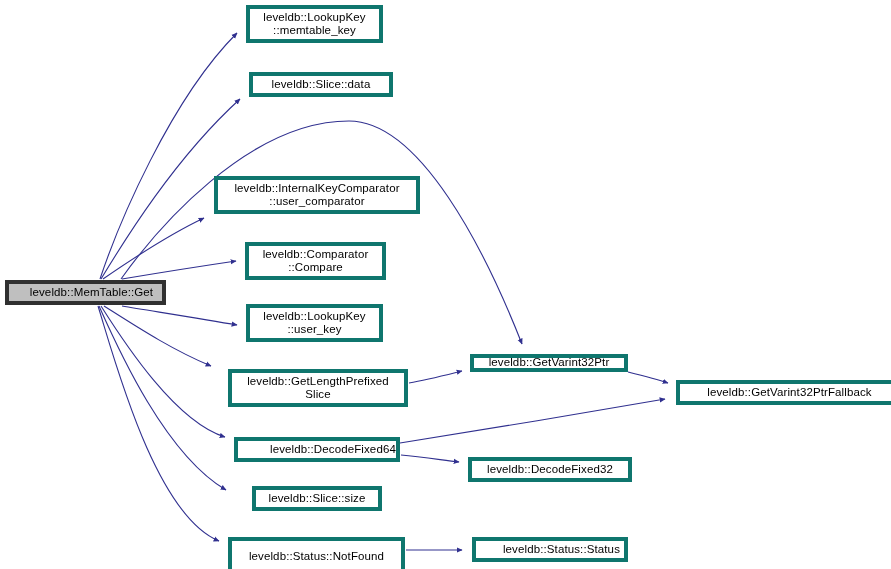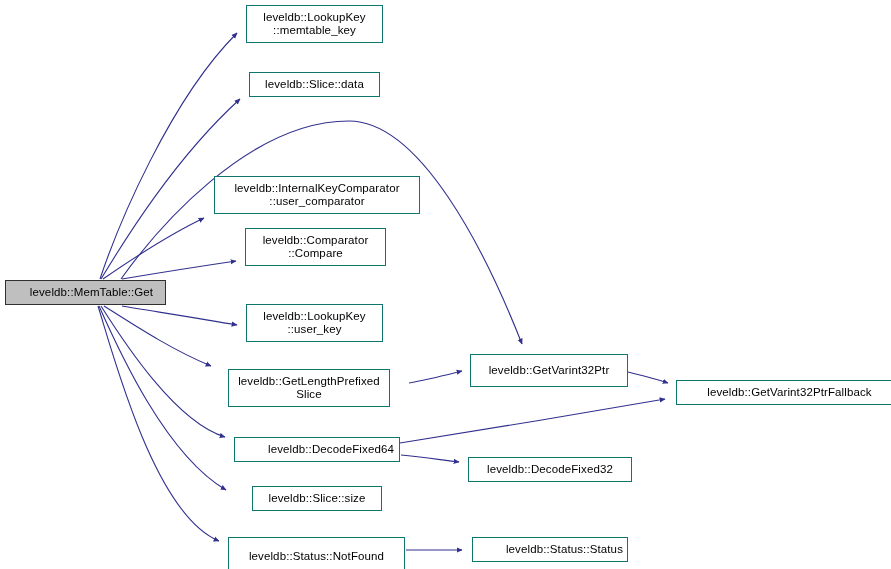--- a/index.html
+++ b/index.html
@@ -21,21 +21,21 @@
     left: 0;
     top: 0;
     width: 891px;
     height: 569px;
     pointer-events: none;
   }
   .node {
     position: absolute;
     box-sizing: border-box;
     background: #ffffff;
-    border: 1px solid #0f766e;
+    border: 4px solid #0f766e;
     display: flex;
     align-items: center;
     justify-content: center;
     text-align: center;
     color: #000000;
     font-size: 11.5px;
     line-height: 13.5px;
     letter-spacing: 0.01em;
     white-space: pre-line;
     z-index: 2;
@@ -79,31 +79,31 @@
         <path d="M400,443 C470,432 591,412 665,399" fill="none" stroke="#30308f" stroke-width="1.1" marker-end="url(#arrow)"></path>
         <path d="M401,455 C422,457 442,460 459,462" fill="none" stroke="#30308f" stroke-width="1.1" marker-end="url(#arrow)"></path>
         <path d="M406,550 C425,550 444,550 462,550" fill="none" stroke="#30308f" stroke-width="1.1" marker-end="url(#arrow)"></path>
       </g>
   </svg>
 
   <div id="nodes">
       <div class="node root" style="left: 5px; top: 280px; width: 161px; height: 25px;"><span class="node-label">leveldb::MemTable::Get</span></div>
       <div class="node" style="left: 246px; top: 5px; width: 137px; height: 38px;"><span class="node-label">leveldb::LookupKey
 ::memtable_key</span></div>
-      <div class="node" style="left: 249px; top: 72px; width: 131px; height: 25px;"><span class="node-label">leveldb::Slice::data</span></div>
+      <div class="node" style="left: 249px; top: 72px; width: 144px; height: 25px;"><span class="node-label">leveldb::Slice::data</span></div>
       <div class="node" style="left: 214px; top: 176px; width: 206px; height: 38px;"><span class="node-label">leveldb::InternalKeyComparator
 ::user_comparator</span></div>
-      <div class="node" style="left: 245px; top: 228px; width: 141px; height: 38px;"><span class="node-label">leveldb::Comparator
+      <div class="node" style="left: 245px; top: 242px; width: 141px; height: 38px;"><span class="node-label">leveldb::Comparator
 ::Compare</span></div>
       <div class="node" style="left: 246px; top: 304px; width: 137px; height: 38px;"><span class="node-label">leveldb::LookupKey
 ::user_key</span></div>
-      <div class="node" style="left: 228px; top: 369px; width: 162px; height: 38px;"><span class="node-label">leveldb::GetLengthPrefixed
+      <div class="node" style="left: 228px; top: 369px; width: 180px; height: 38px;"><span class="node-label">leveldb::GetLengthPrefixed
 Slice</span></div>
       <div class="node" style="left: 234px; top: 437px; width: 166px; height: 25px; padding-left: 28px;"><span class="node-label">leveldb::DecodeFixed64</span></div>
       <div class="node" style="left: 252px; top: 486px; width: 130px; height: 25px; text-align: center;"><span class="node-label">leveldb::Slice::size</span></div>
       <div class="node" style="left: 228px; top: 537px; width: 177px; height: 39px;"><span class="node-label">leveldb::Status::NotFound</span></div>
-      <div class="node" style="left: 470px; top: 354px; width: 158px; height: 33px;"><span class="node-label">leveldb::GetVarint32Ptr</span></div>
+      <div class="node" style="left: 470px; top: 354px; width: 158px; height: 18px;"><span class="node-label">leveldb::GetVarint32Ptr</span></div>
       <div class="node" style="left: 676px; top: 380px; width: 227px; height: 25px;"><span class="node-label">leveldb::GetVarint32PtrFallback</span></div>
       <div class="node" style="left: 468px; top: 457px; width: 164px; height: 25px;"><span class="node-label">leveldb::DecodeFixed32</span></div>
       <div class="node" style="left: 472px; top: 537px; width: 156px; height: 25px; text-align: right;"><span class="node-label">leveldb::Status::Status</span></div>
     </div>
 
 </div>
 
 </body></html>

